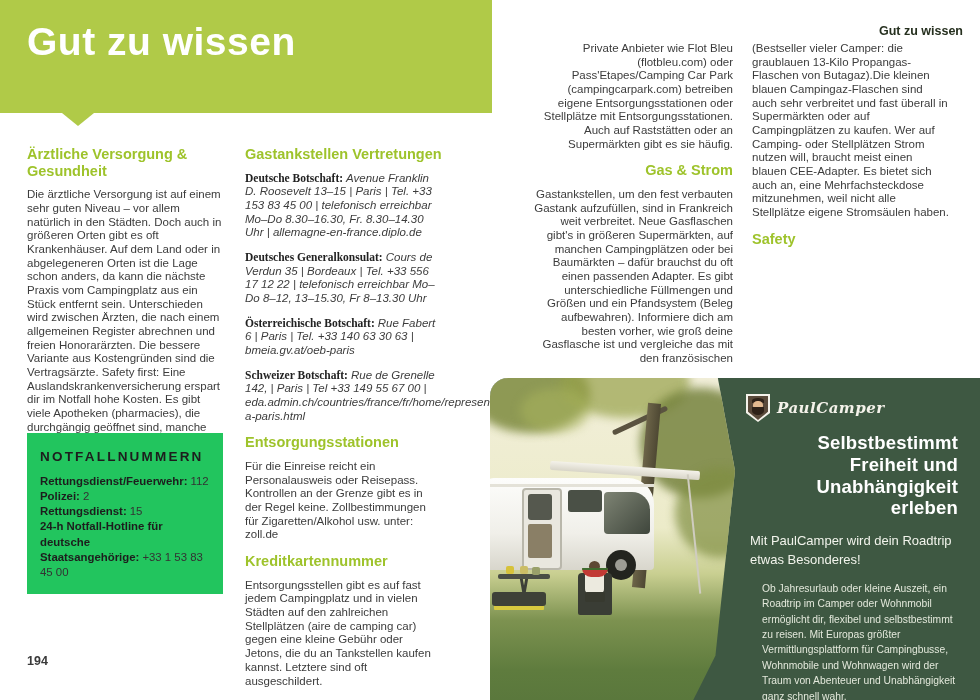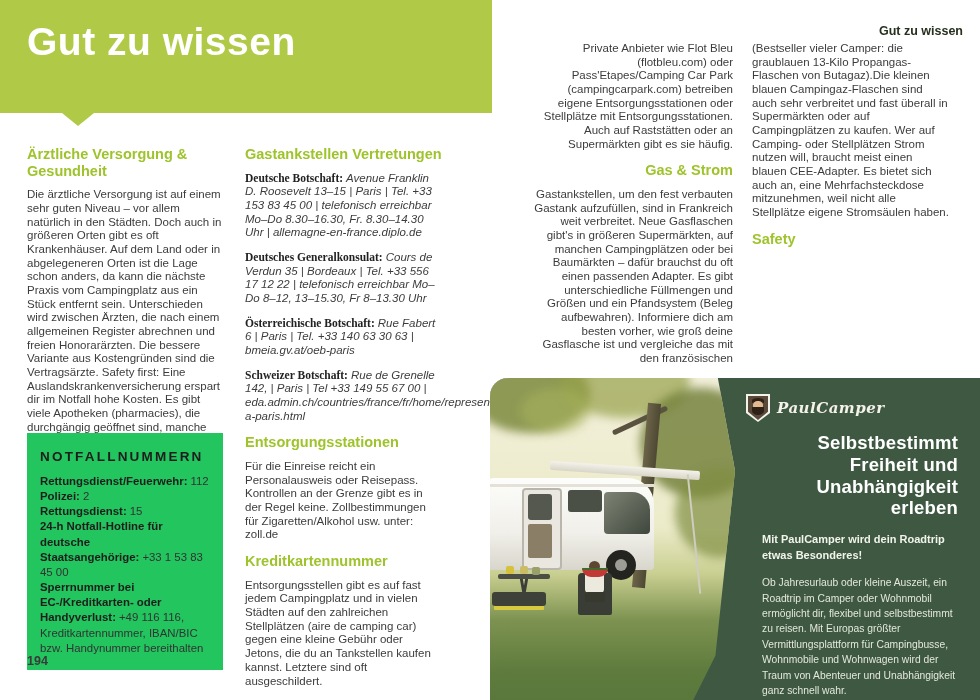--- a/index.html
+++ b/index.html
@@ -194,21 +194,21 @@
   }
   .brand-script{
     font-family:"DejaVu Serif", serif;font-style:italic;font-weight:700;
     font-size:15px;color:#f4f2ea;letter-spacing:.5px;
   }
   .ad-heading{
     font-size:18.5px;font-weight:800;color:#ffffff;line-height:1.18;
     margin:0 0 13px 0;letter-spacing:.2px;text-align:right;
   }
   .ad-tagline{
-    font-size:11px;font-weight:700;color:#f2f4ec;margin:0 0 12px 16px;line-height:1.4;
+    font-size:13px;font-weight:400;color:#f2f4ec;margin:0 0 12px 4px;line-height:1.4;
   }
   .ad-body{font-size:10.3px;line-height:1.5;margin:0 0 12px 16px;}
 </style>
 </head>
 <body>
 
 <div class="banner">
   <div class="banner-title">Gut zu wissen</div>
 </div>
 <div class="banner-notch"></div>
@@ -218,21 +218,20 @@
   <h3 class="green">Ärztliche Versorgung &amp; Gesundheit</h3>
   <p>Die ärztliche Versorgung ist auf einem sehr guten Niveau – vor allem natürlich in den Städten. Doch auch in größeren Orten gibt es oft Krankenhäuser. Auf dem Land oder in abgelegeneren Orten ist die Lage schon anders, da kann die nächste Praxis vom Campingplatz aus ein Stück entfernt sein. Unterschieden wird zwischen Ärzten, die nach einem allgemeinen Register abrechnen und freien Honorarärzten. Die bessere Variante aus Kostengründen sind die Vertragsärzte. Safety first: Eine Auslandskrankenversicherung erspart dir im Notfall hohe Kosten. Es gibt viele Apotheken (pharmacies), die durchgängig geöffnet sind, manche auch sonntags. An allen hängt eine Liste mit den Apotheken aus, die Notfalldienst haben.</p>
 </div>
 
 <div class="ebox">
   <div class="ebox-title">NOTFALLNUMMERN</div>
   <div class="ebox-line"><b>Rettungsdienst/Feuerwehr:</b><span>112</span></div>
   <div class="ebox-line"><b>Polizei:</b><span>2</span></div>
   <div class="ebox-line"><b>Rettungsdienst:</b><span>15</span></div>
   <div class="ebox-line"><b>24-h Notfall-Hotline für deutsche Staatsangehörige:</b><span>+33 1 53 83 45 00</span></div>
-  <div class="ebox-line"><b>Sperrnummer bei EC-/Kreditkarten- oder Handyverlust:</b><span>+49 116 116, Kreditkartennummer, IBAN/BIC bzw. Handynummer bereithalten</span></div>
 </div>
 
 <div class="col col2">
   <h3 class="green">Gastankstellen Vertretungen</h3>
   <p class="entry"><b>Deutsche Botschaft:</b><i>Avenue Franklin D. Roosevelt 13–15 | Paris | Tel. +33 153 83 45 00 | telefonisch erreichbar Mo–Do 8.30–16.30, Fr. 8.30–14.30 Uhr | allemagne-en-france.diplo.de</i></p>
   <p class="entry"><b>Deutsches Generalkonsulat:</b><i>Cours de Verdun 35 | Bordeaux | Tel. +33 556 17 12 22 | telefonisch erreichbar Mo–Do 8–12, 13–15.30, Fr 8–13.30 Uhr</i></p>
   <p class="entry"><b>Österreichische Botschaft:</b><i>Rue Fabert 6 | Paris | Tel. +33 140 63 30 63 | bmeia.gv.at/oeb-paris</i></p>
   <p class="entry"><b>Schweizer Botschaft:</b><i>Rue de Grenelle 142, | Paris | Tel +33 149 55 67 00 | eda.admin.ch/countries/france/fr/home/representations/ambassade-a-paris.html</i></p>
   <h3 class="green mt">Entsorgungsstationen</h3>
   <p>Für die Einreise reicht ein Personalausweis oder Reisepass. Kontrollen an der Grenze gibt es in der Regel keine. Zollbestimmungen für Zigaretten/Alkohol usw. unter: zoll.de</p>

